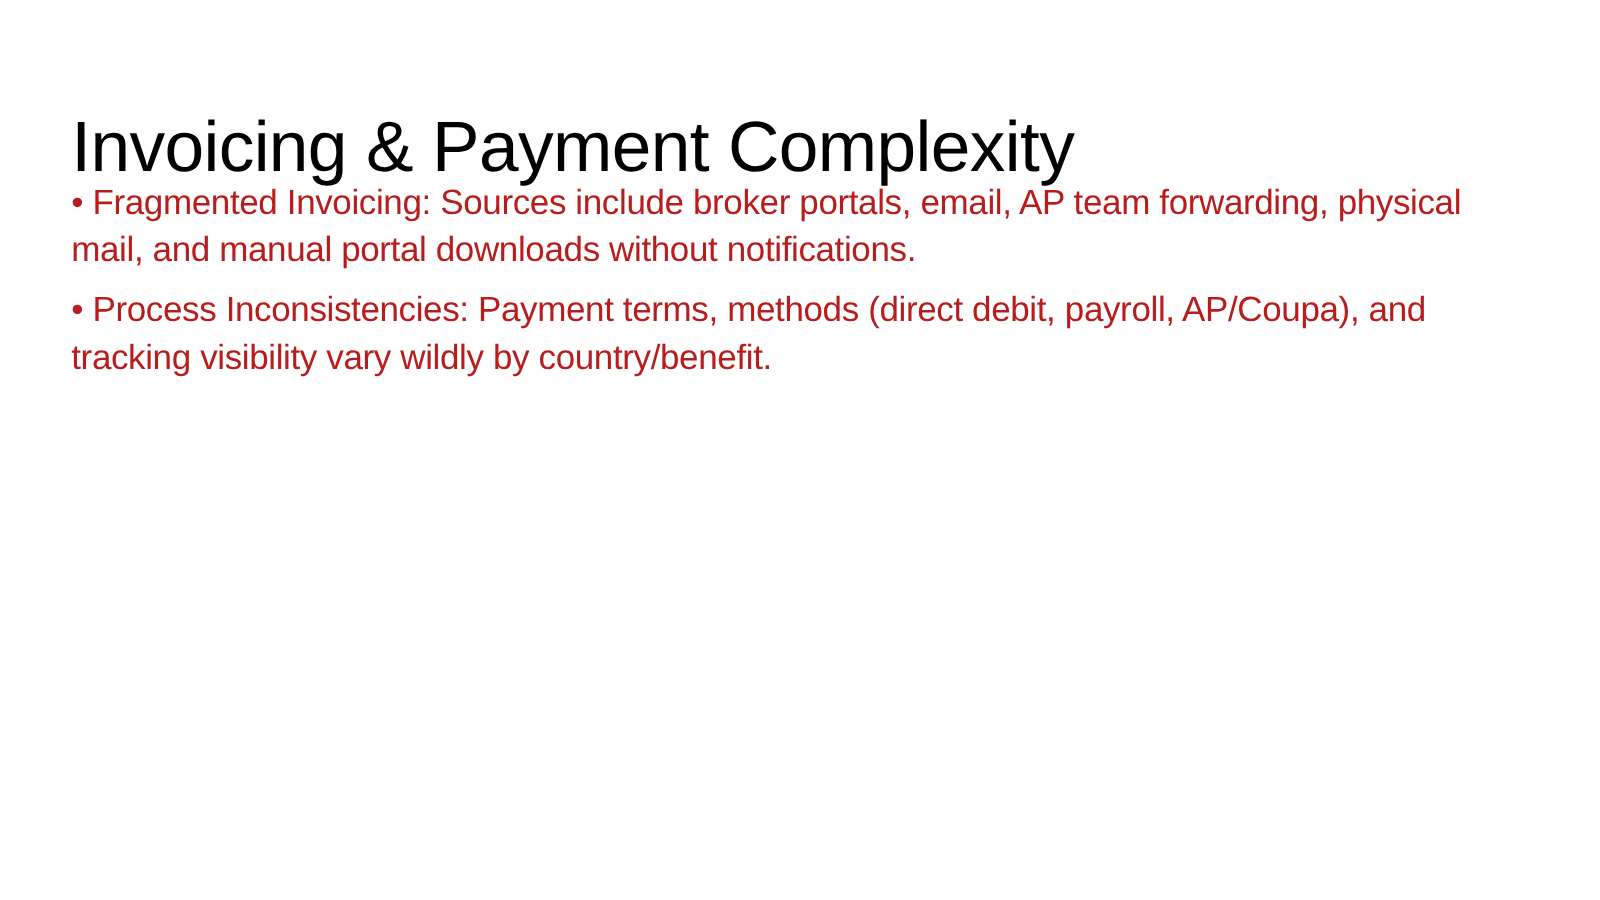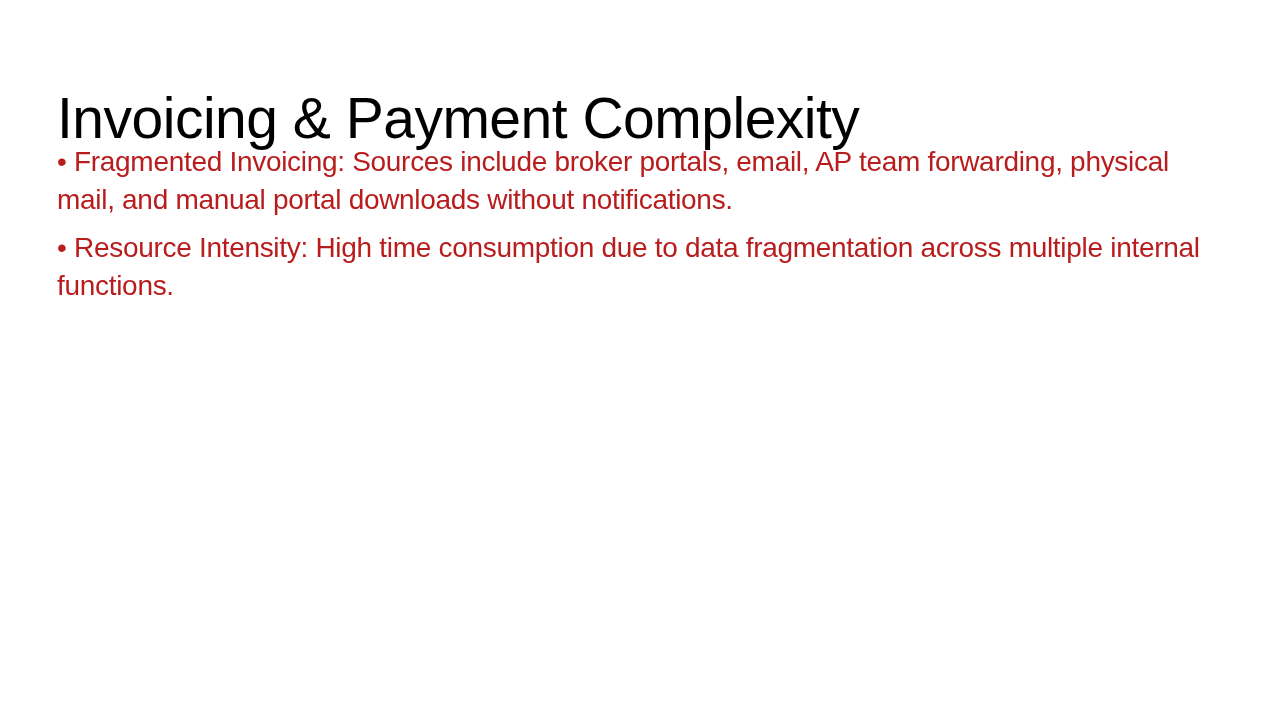--- a/index.html
+++ b/index.html
@@ -53,18 +53,18 @@
 
 <div class="slide">
 
   <h1 class="slide-title">Invoicing &amp; Payment Complexity</h1>
 
   <div class="bullet-list">
 
     <p class="bullet-item"><span class="bullet-marker">• </span><span>Fragmented Invoicing: Sources include broker portals, email, AP team forwarding, physical mail, and manual portal downloads without notifications.</span></p>
 
 
+    <p class="bullet-item"><span class="bullet-marker">• </span><span>Process Inconsistencies: Payment terms, methods (direct debit, payroll, AP/Coupa), and tracking visibility vary wildly by country/benefit.</span></p>
 
-    <p class="bullet-item"><span class="bullet-marker">• </span><span>Resource Intensity: High time consumption due to data fragmentation across multiple internal functions.</span></p>
 
   </div>
 
 </div>
 
 </body></html>

